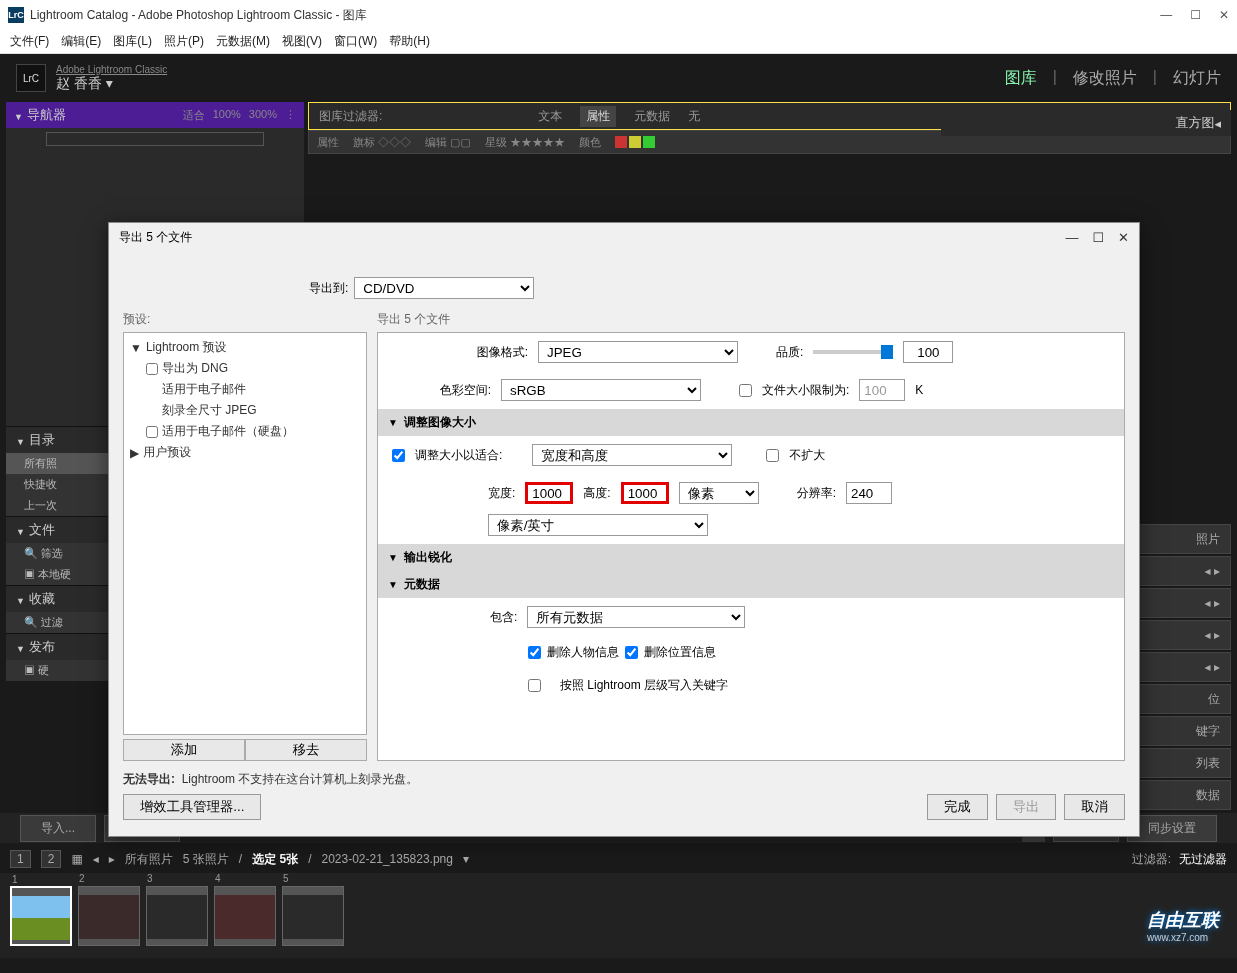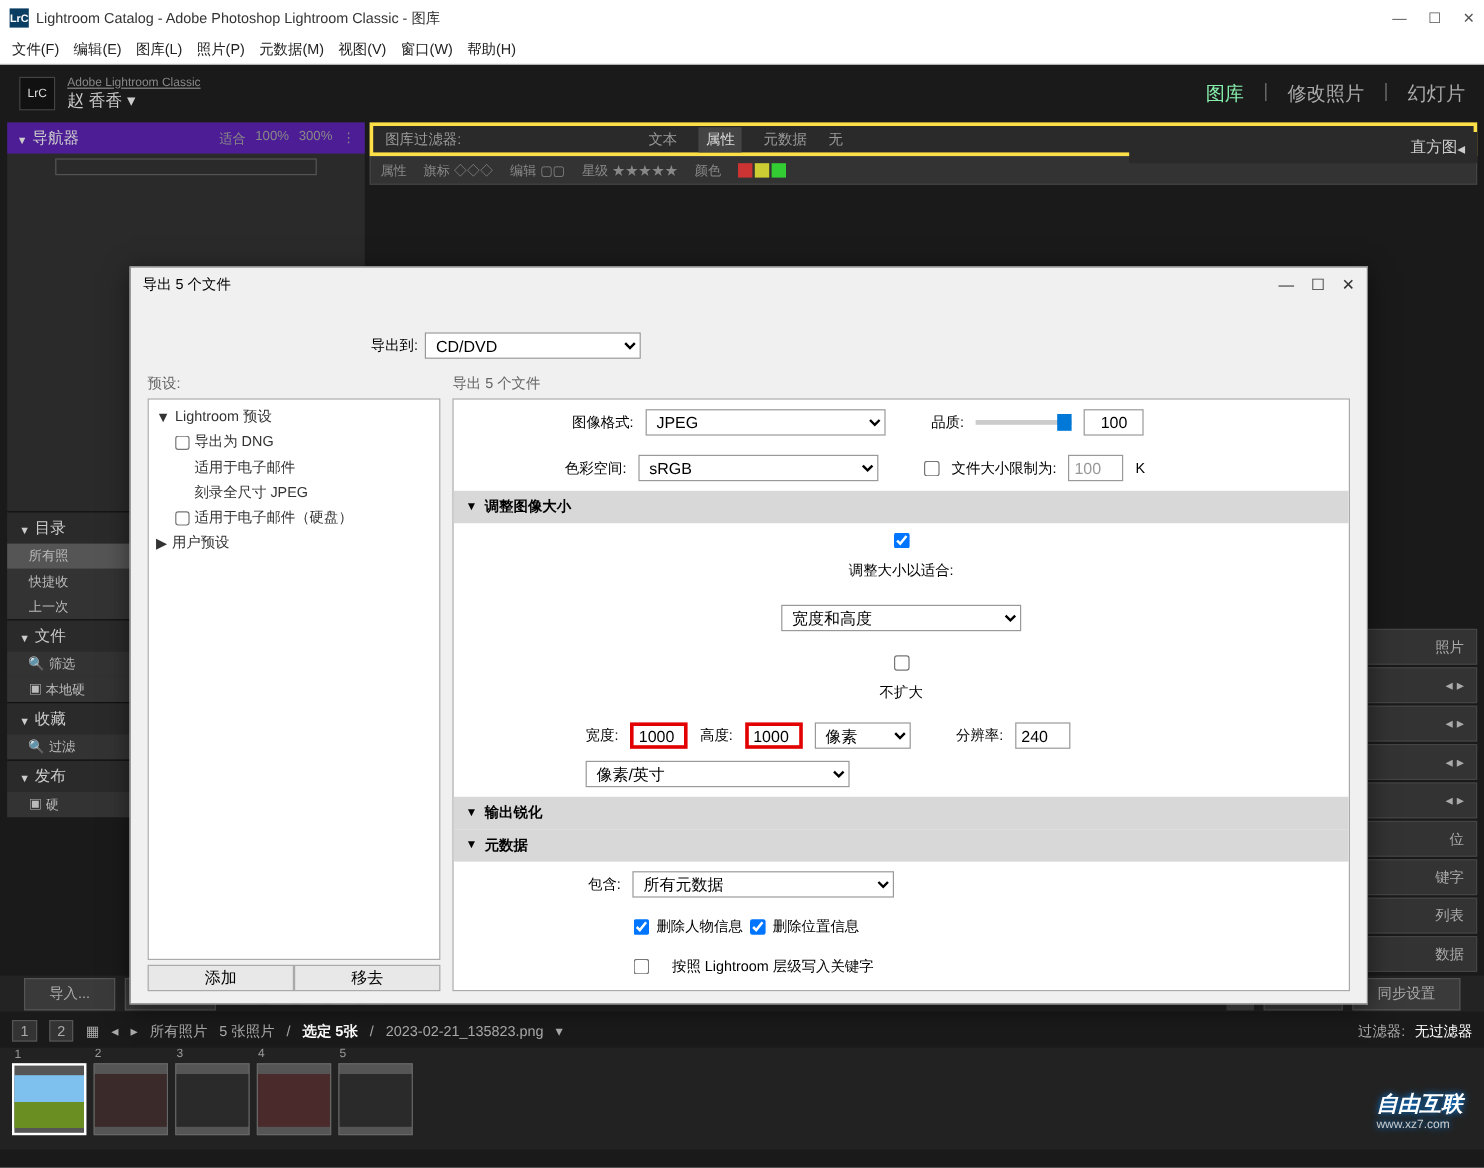--- a/index.html
+++ b/index.html
@@ -23,21 +23,21 @@
 .brand-text .user { font-size: 14px; color: #ccc; }
 .top-tabs { margin-left: auto; display:flex; gap: 16px; font-size: 16px; color: #aaa; }
 .top-tabs .active { color: #86efac; }
 
 .panel-row { display:flex; padding: 0 6px; gap: 4px; }
 .side-panel { width: 298px; background:#2a2a2a; }
 .side-panel .hdr { display:flex; align-items:center; padding: 4px 8px; background:#4c1d95; font-size:13px; color:#ccc;}
 .side-panel .hdr .zoom { margin-left:auto; font-size:11px; color:#888; display:flex; gap:8px;}
 
 .mid-panel { flex:1; }
-.filter-bar { height:28px; background:#2a2a2a; display:flex; align-items:center; padding:0 10px; gap:18px; color:#999; font-size:12px; border:3px solid #fde047;}
+.filter-bar { height:28px; background:#2a2a2a; display:flex; align-items:center; padding:0 10px; gap:18px; color:#999; font-size:12px; border:1px solid #fde047;}
 .filter-bar .active { background:#444; padding:2px 6px; color:#ddd; }
 .filter-bar .lock { margin-left:auto; }
 
 .right-side { width: 120px; }
 .rt-panel-hdr { display:flex; align-items:center; justify-content:flex-end; padding:4px 10px; background:#2a2a2a; color:#ccc; font-size:13px;}
 .rt-list { display:flex; flex-direction:column; gap:2px; margin-top: 170px;}
 .rt-list .itm { height:30px; display:flex; align-items:center; justify-content:flex-end; padding:0 10px; background:#333; color:#aaa; font-size:12px; border:1px solid #444;}
 
 
 .left-lower { margin-top: 280px; }
@@ -362,35 +362,35 @@
             <div class="section-row" style="justify-content:flex-start; padding-left:90px;">
               <span class="fld-label" style="width:60px">图像格式:</span>
               <select class="fld" style="width:200px"><option>JPEG</option></select>
               <span style="width:18px"></span>
               <span class="fld-label">品质:</span>
               <div class="slider">
                   <div class="knob"></div>
                 </div>
               <input class="fld" style="width: 50px; text-align: center;" value="100">
             </div>
-            <div class="section-row" style="justify-content:flex-start; padding-left:84px;">
+            <div class="section-row" style="justify-content:flex-start; padding-left:53px;">
               <span class="fld-label" style="width:60px">色彩空间:</span>
               <select class="fld" style="width:200px"><option>sRGB</option></select>
               <span style="width:18px"></span>
               <input type="checkbox" style="">
               <span>文件大小限制为:</span>
               <input class="fld" style="width: 46px; color: rgb(153, 153, 153);" disabled="" value="100">
               <span>K</span>
             </div>
 
             <div class="section-hdr">
                 <span class="tri">▼</span>
                 <span>调整图像大小</span>
               </div>
-            <div class="section-row" style="padding-left:14px;flex-direction:column;">
+            <div class="section-row" style="padding-left:14px;">
               <input type="checkbox" checked="" style="">
               <span>调整大小以适合:</span>
               <span style="width:10px"></span>
               <select class="fld" style="width:200px"><option>宽度和高度</option></select>
               <span style="width:14px"></span>
               <input type="checkbox" style="">
               <span>不扩大</span>
             </div>
             <div class="section-row" style="padding-left:110px;">
               <span class="fld-label">宽度:</span>
@@ -424,20 +424,33 @@
               <span>删除位置信息</span>
             </div>
             <div class="section-row" style="padding-left:150px; gap:19px;">
               <input type="checkbox" style="">
               <span>按照 Lightroom 层级写入关键字</span>
             </div>
           </div>
         </div>
       </div>
 
+      <div class="dlg-footer">
+        <div class="warn">
+          <b>无法导出:</b>&nbsp;
+          <span>Lightroom 不支持在这台计算机上刻录光盘。</span>
+        </div>
+        <div class="btns">
+          <button>增效工具管理器...</button>
+          <div class="spacer"></div>
+          <button>完成</button>
+          <button style="color:#999" disabled="">导出</button>
+          <button>取消</button>
+        </div>
+      </div>
     </div>
   </div>
 
   <div class="watermark">
     <span>自由互联</span>
     <span class="sub">www.xz7.com</span>
   </div>
 
 </div>
 

